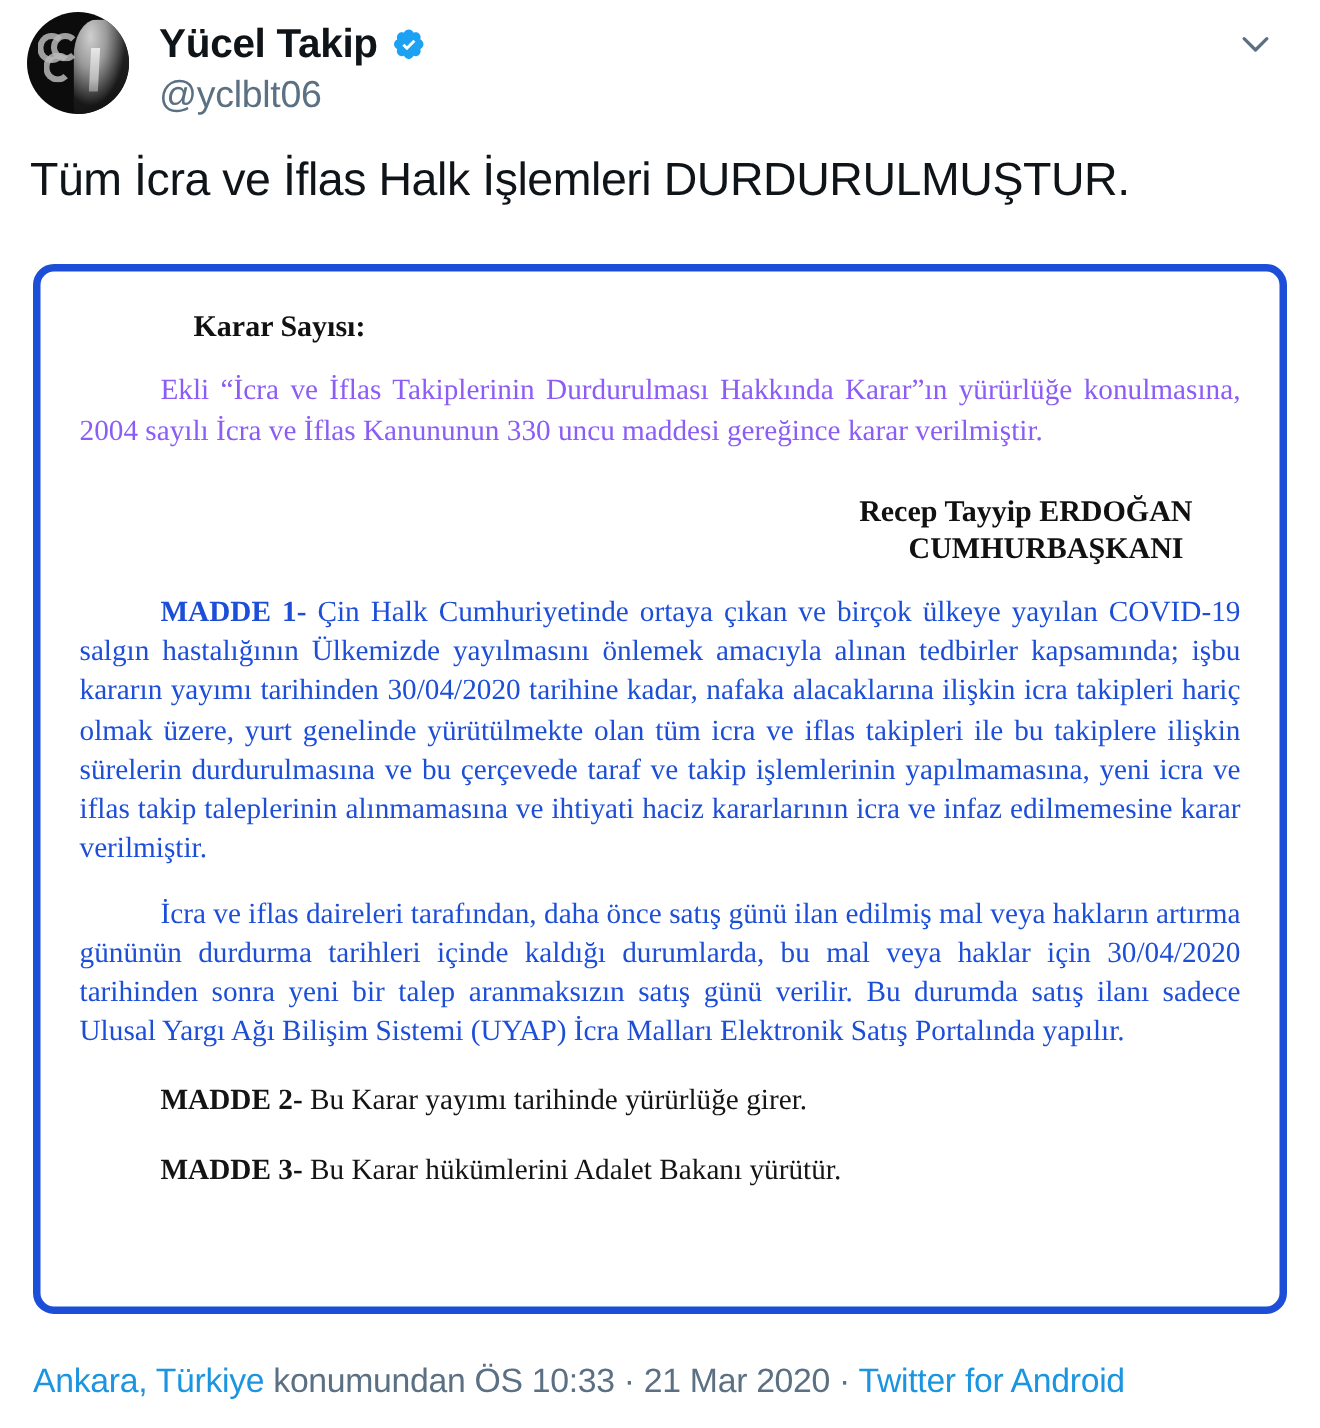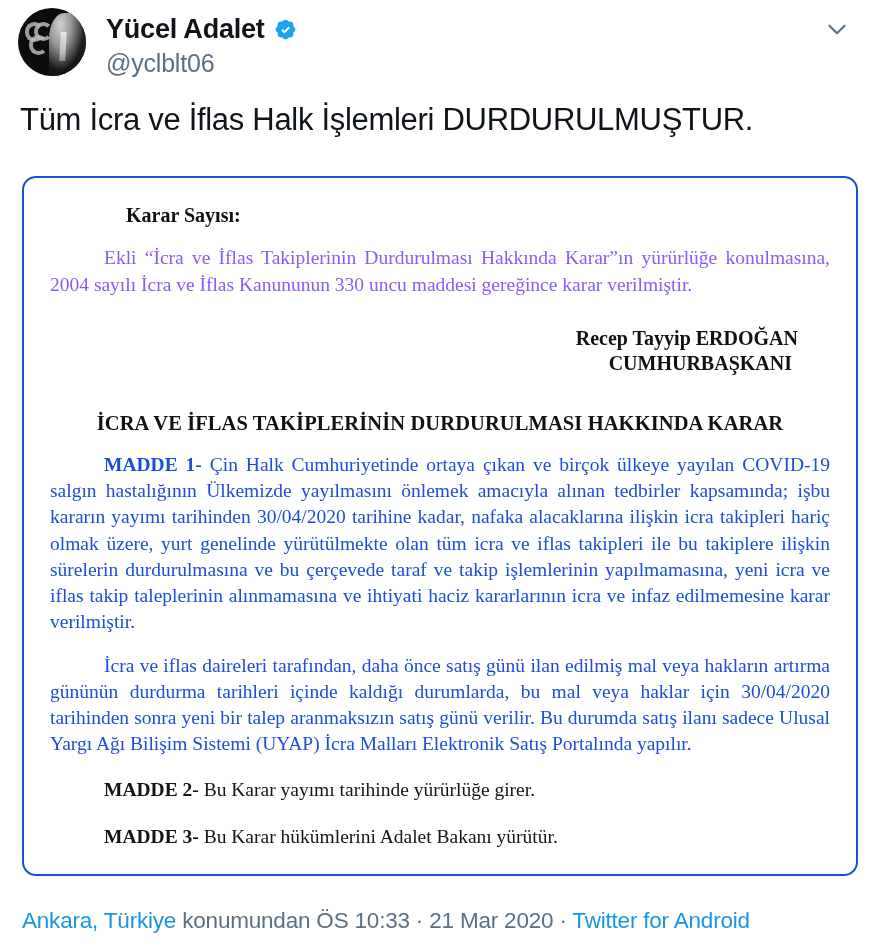--- a/index.html
+++ b/index.html
@@ -120,21 +120,21 @@
   }
 
   
   .doc-card {
     position: absolute;
     left: 22px;
     top: 176px;
     width: 836px;
     height: 700px;
     box-sizing: border-box;
-    border: 2px solid #1d4ed8;
+    border: 5px solid #1d4ed8;
     border-radius: 14px;
     background: #ffffff;
     overflow: hidden;
   }
   .doc-inner {
     padding: 14px 26px 10px 26px;
     font-family: "Liberation Serif", serif;
     color: #111;
   }
   .doc-heading-small {
@@ -219,21 +219,21 @@
     <div class="avatar">
       <div class="suit"></div>
       <div class="tie"></div>
       <div class="mark m1"></div>
       <div class="mark m2"></div>
       <div class="mark m3"></div>
     </div>
 
     <div class="identity">
       <div class="name-row">
-        <span class="display-name">Yücel Adalet</span>
+        <span class="display-name">Yücel Takip</span>
         <svg class="verified" viewBox="0 0 24 24">
           <path fill="#1da1f2" d="M22.25 12c0-1.43-.88-2.67-2.19-3.34.46-1.39.2-2.9-.81-3.91s-2.52-1.27-3.91-.81C14.67 2.63 13.43 1.75 12 1.75s-2.67.88-3.34 2.19c-1.39-.46-2.9-.2-3.91.81s-1.27 2.52-.81 3.91C2.63 9.33 1.75 10.57 1.75 12s.88 2.67 2.19 3.34c-.46 1.39-.2 2.9.81 3.91s2.52 1.27 3.91.81c.67 1.31 1.91 2.19 3.34 2.19s2.67-.88 3.34-2.19c1.39.46 2.9.2 3.91-.81s1.27-2.52.81-3.91c1.31-.67 2.19-1.91 2.19-3.34z"></path>
           <path fill="#ffffff" d="M10.76 16.19l-3.2-3.2 1.41-1.41 1.79 1.79 4.47-4.47 1.41 1.41-5.88 5.88z"></path>
         </svg>
       </div>
       <div class="handle">@yclblt06</div>
     </div>
 
     <svg class="caret" viewBox="0 0 24 24">
       <path fill="none" stroke="#5b7083" stroke-width="2" stroke-linecap="round" stroke-linejoin="round" d="M5 9l7 7 7-7"></path>
@@ -247,21 +247,20 @@
 
       <div class="doc-heading-small">Karar Sayısı:</div>
 
       <div class="doc-para">Ekli “İcra ve İflas Takiplerinin Durdurulması Hakkında Karar”ın yürürlüğe konulmasına, 2004 sayılı İcra ve İflas Kanununun 330 uncu maddesi gereğince karar verilmiştir.</div>
 
       <div class="signature">
         <span>Recep Tayyip ERDOĞAN</span>
         <span class="line2">CUMHURBAŞKANI</span>
       </div>
 
-      <div class="doc-title">İCRA VE İFLAS TAKİPLERİNİN DURDURULMASI HAKKINDA KARAR</div>
 
       <div class="madde-block"><span class="madde-label">MADDE 1-</span><span> Çin Halk Cumhuriyetinde ortaya çıkan ve birçok ülkeye yayılan COVID-19 salgın hastalığının Ülkemizde yayılmasını önlemek amacıyla alınan tedbirler kapsamında; işbu kararın yayımı tarihinden 30/04/2020 tarihine kadar, nafaka alacaklarına ilişkin icra takipleri hariç olmak üzere, yurt genelinde yürütülmekte olan tüm icra ve iflas takipleri ile bu takiplere ilişkin sürelerin durdurulmasına ve bu çerçevede taraf ve takip işlemlerinin yapılmamasına, yeni icra ve iflas takip taleplerinin alınmamasına ve ihtiyati haciz kararlarının icra ve infaz edilmemesine karar verilmiştir.</span></div>
 
       <div class="madde-block tight">İcra ve iflas daireleri tarafından, daha önce satış günü ilan edilmiş mal veya hakların artırma gününün durdurma tarihleri içinde kaldığı durumlarda, bu mal veya haklar için 30/04/2020 tarihinden sonra yeni bir talep aranmaksızın satış günü verilir. Bu durumda satış ilanı sadece Ulusal Yargı Ağı Bilişim Sistemi (UYAP) İcra Malları Elektronik Satış Portalında yapılır.</div>
 
       <div class="madde-line"><span class="madde-label">MADDE 2-</span><span> Bu Karar yayımı tarihinde yürürlüğe girer.</span></div>
 
       <div class="madde-line"><span class="madde-label">MADDE 3-</span><span> Bu Karar hükümlerini Adalet Bakanı yürütür.</span></div>
 
     </div>

